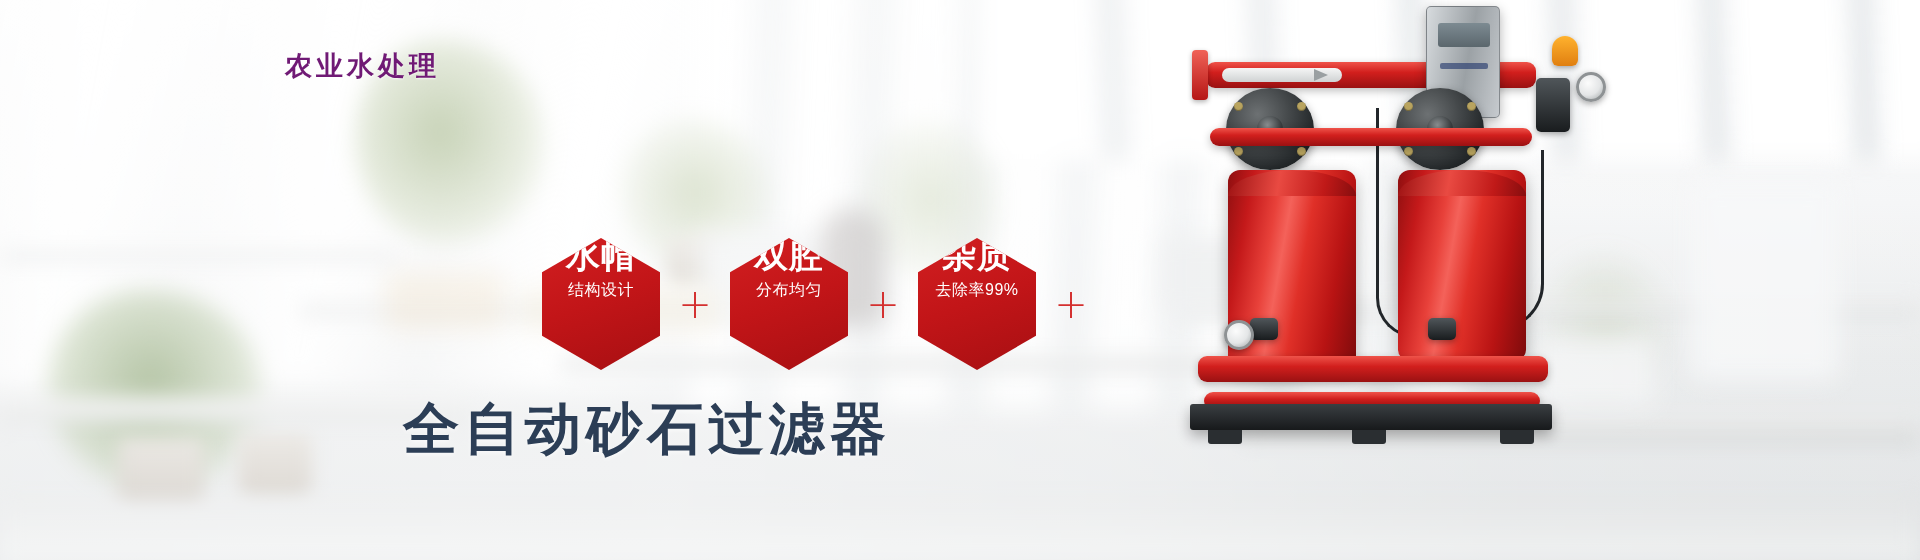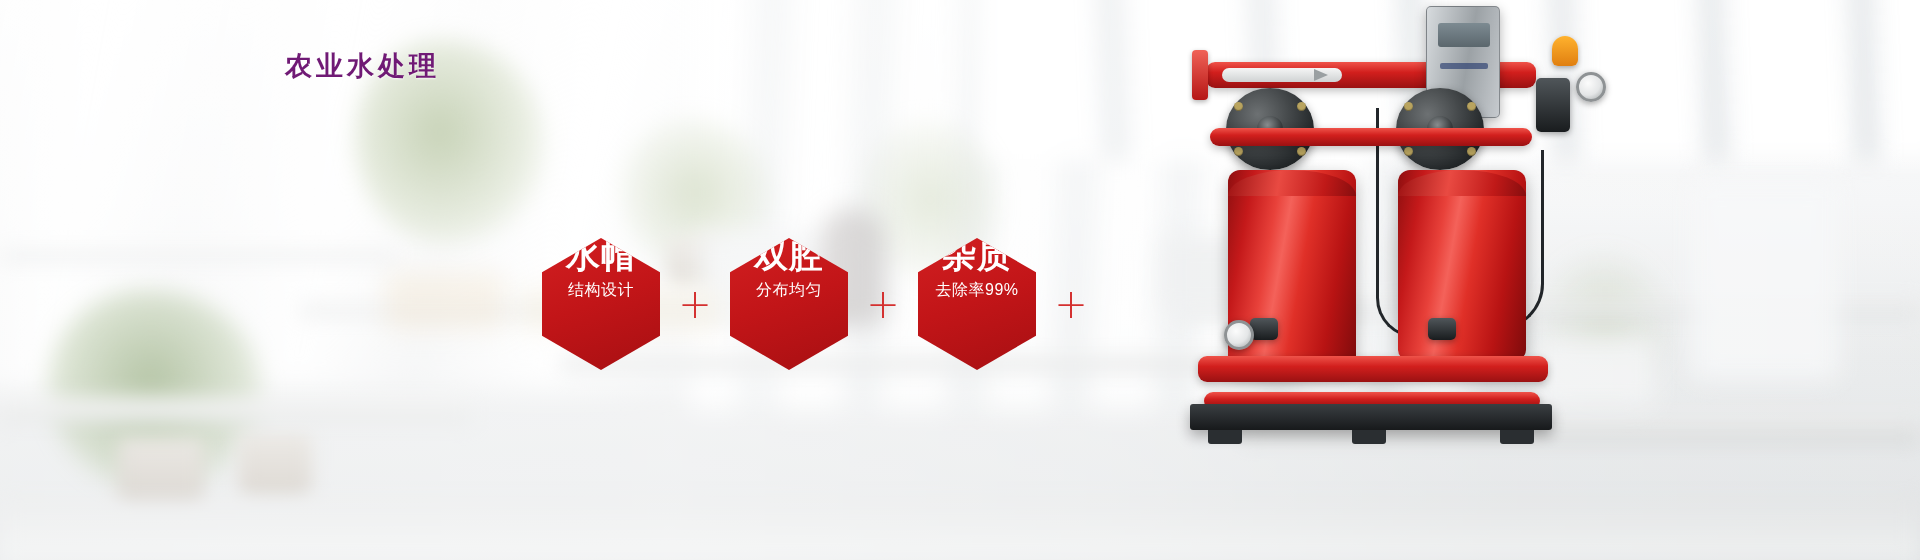--- a/index.html
+++ b/index.html
@@ -332,16 +332,17 @@
       <div class="hex">
         <div class="hex-main">杂质</div>
         <div class="hex-sub">去除率99%</div>
       </div>
 
       <div class="plus">+</div>
 
 
     </div>
 
+    <div class="tagline">全自动砂石过滤器</div>
 
   </div>
 
 </div>
 
 </body></html>

